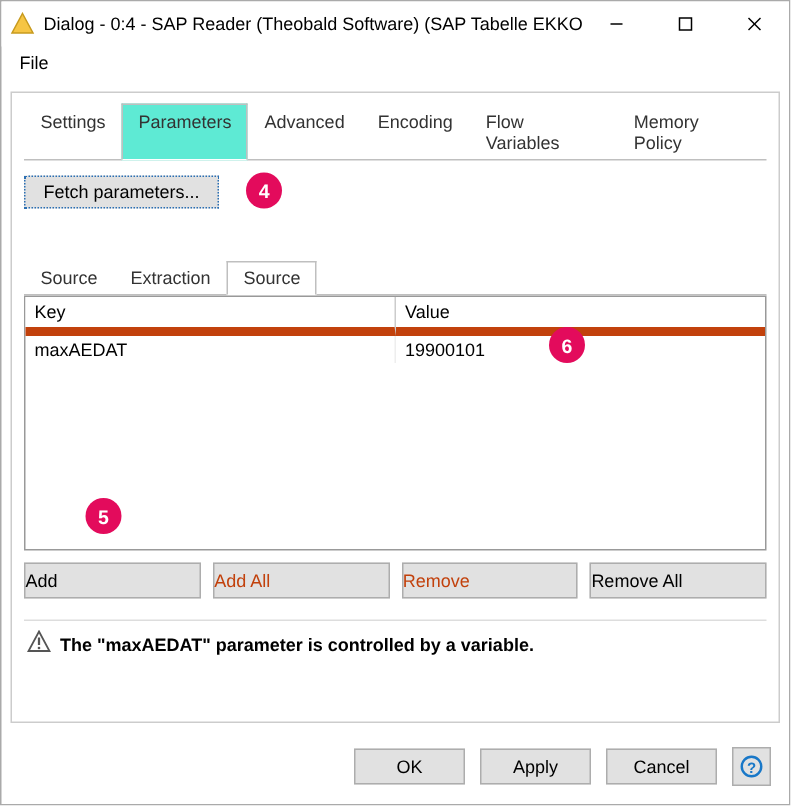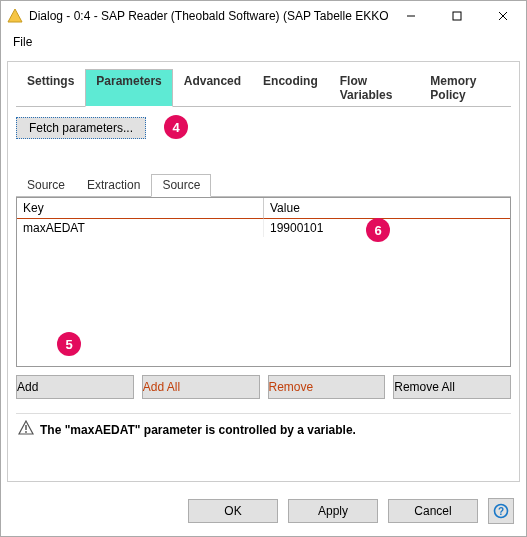--- a/index.html
+++ b/index.html
@@ -24,21 +24,21 @@
   }
   .menubar { padding: 2px 8px 4px; font-size: 12px; }
   .menuitem { display: inline-block; padding: 2px 4px; }
   .outer-panel {
     flex: 1; margin: 6px; border: 1px solid #ccc;
     display: flex; flex-direction: column; padding: 6px 8px 8px;
   }
   .tabs { display: flex; border-bottom: 1px solid #bfbfbf; font-size: 12px; }
   .tab {
     padding: 4px 10px 5px; border: 1px solid transparent; border-bottom: none;
-    position: relative; top: 1px; color: #333; cursor: default; font-weight: bold;
+    position: relative; top: 1px; color: #333; cursor: default;
   }
   .tab.active {
     border-color: #bfbfbf; background: #5eead4; border-bottom: 1px solid #fff;
   }
   .tab-body { flex: 1; display: flex; flex-direction: column; padding-top: 8px; }
   .fetch-row { display: flex; align-items: flex-end; gap: 18px; }
   .fetch-btn {
     border: 1px dotted #2a6fb3; background: #e1e1e1; font-size: 12px;
     padding: 3px 12px; cursor: default;
   }
@@ -54,21 +54,21 @@
     position: relative; top: 1px; color: #333; cursor: default;
   }
   .subtab.active { border-color: #bfbfbf; background: #fff; border-bottom: 1px solid #fff; }
   .table-wrap {
     border: 1px solid #999; margin-top: 0; height: 170px; background: #fff;
     display: flex; flex-direction: column; font-size: 12px; position: relative;
   }
   .hdr-row { display: flex; }
   .hdr-cell {
     flex: 1; padding: 3px 6px; background: #fff; border-right: 1px solid #ccc;
-    border-bottom: 1px solid #c2410c;
+    border-bottom: 6px solid #c2410c;
   }
   .hdr-cell:last-child { border-right: none; }
   .data-row { display: flex; }
   .data-cell {
     flex: 1; padding: 2px 6px; border-right: 1px solid #eee;
   }
   .data-cell:last-child { border-right: none; }
   .btn-row { display: flex; gap: 8px; margin-top: 8px; }
   .pbtn {
     flex: 1; font-size: 12px; padding: 4px 0; background: #e1e1e1;
@@ -77,21 +77,21 @@
   .pbtn.disabled { color: #c2410c; }
   .info-bar {
     display: flex; align-items: center; gap: 6px; font-size: 12px;
     font-weight: 700; padding: 6px 0 0 2px; border-top: 1px solid #ddd; margin-top: 14px;
   }
   .buttons-row {
     display: flex; justify-content: flex-end; gap: 10px;
     padding: 10px 12px 12px 0; align-items: center;
   }
   .dbtn {
-    width: 90px; font-size: 12px; padding: 4px 0; background: #e1e1e1;
+    width: 74px; font-size: 12px; padding: 4px 0; background: #e1e1e1;
     border: 1px solid #adadad; text-align: center; cursor: default;
   }
   .help-btn {
     width: 26px; height: 26px; border: 1px solid #adadad; background: #e1e1e1;
     display: flex; align-items: center; justify-content: center; cursor: default;
   }
   .overlay-marker { position: absolute; }
 </style>
 </head>
 <body>

